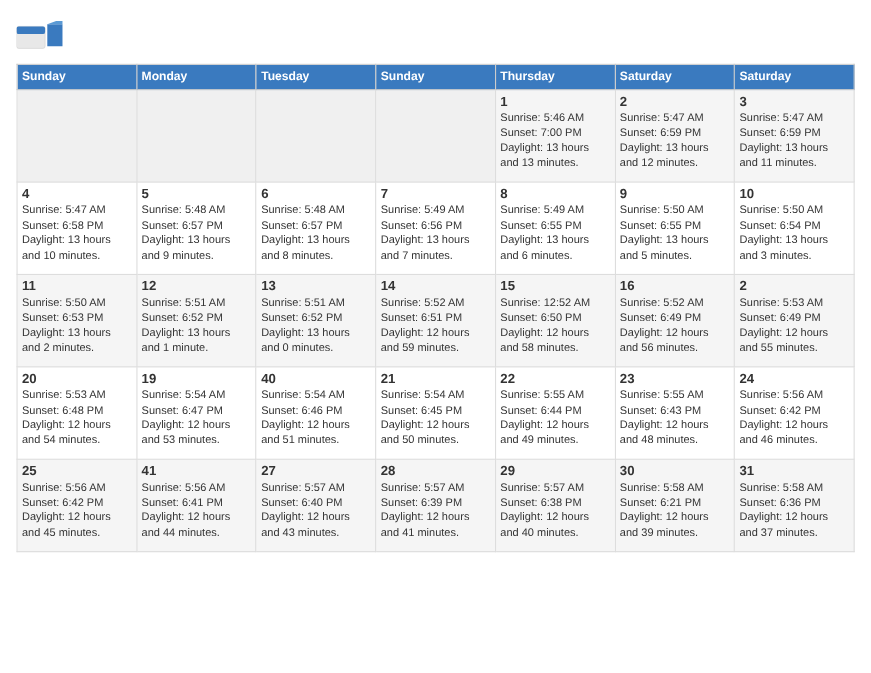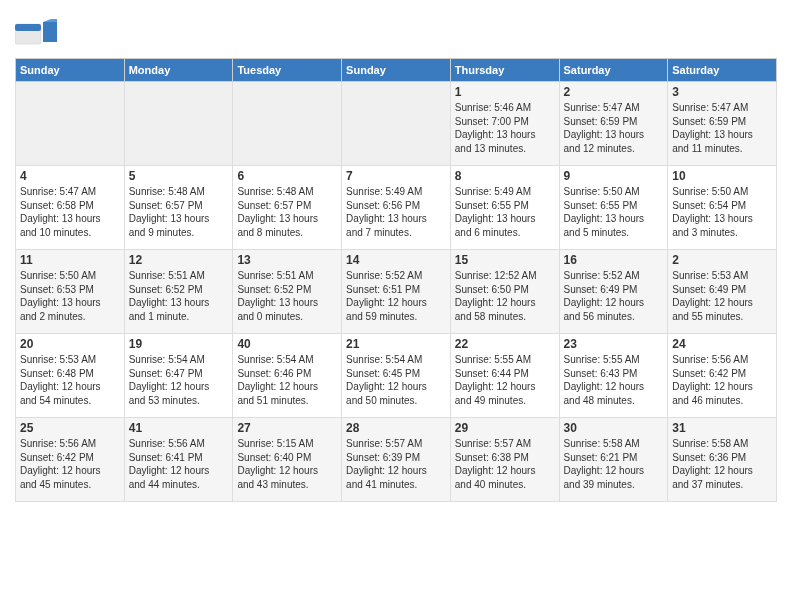--- a/index.html
+++ b/index.html
@@ -311,21 +311,21 @@
           </td>
           <td>
             <span class="day-num">41</span>
             <div class="cell-content">Sunrise: 5:56 AM
 Sunset: 6:41 PM
 Daylight: 12 hours
 and 44 minutes.</div>
           </td>
           <td>
             <span class="day-num">27</span>
-            <div class="cell-content">Sunrise: 5:15 AM
+            <div class="cell-content">Sunrise: 5:57 AM
 Sunset: 6:40 PM
 Daylight: 12 hours
 and 43 minutes.</div>
           </td>
           <td>
             <span class="day-num">28</span>
             <div class="cell-content">Sunrise: 5:57 AM
 Sunset: 6:39 PM
 Daylight: 12 hours
 and 41 minutes.</div>

